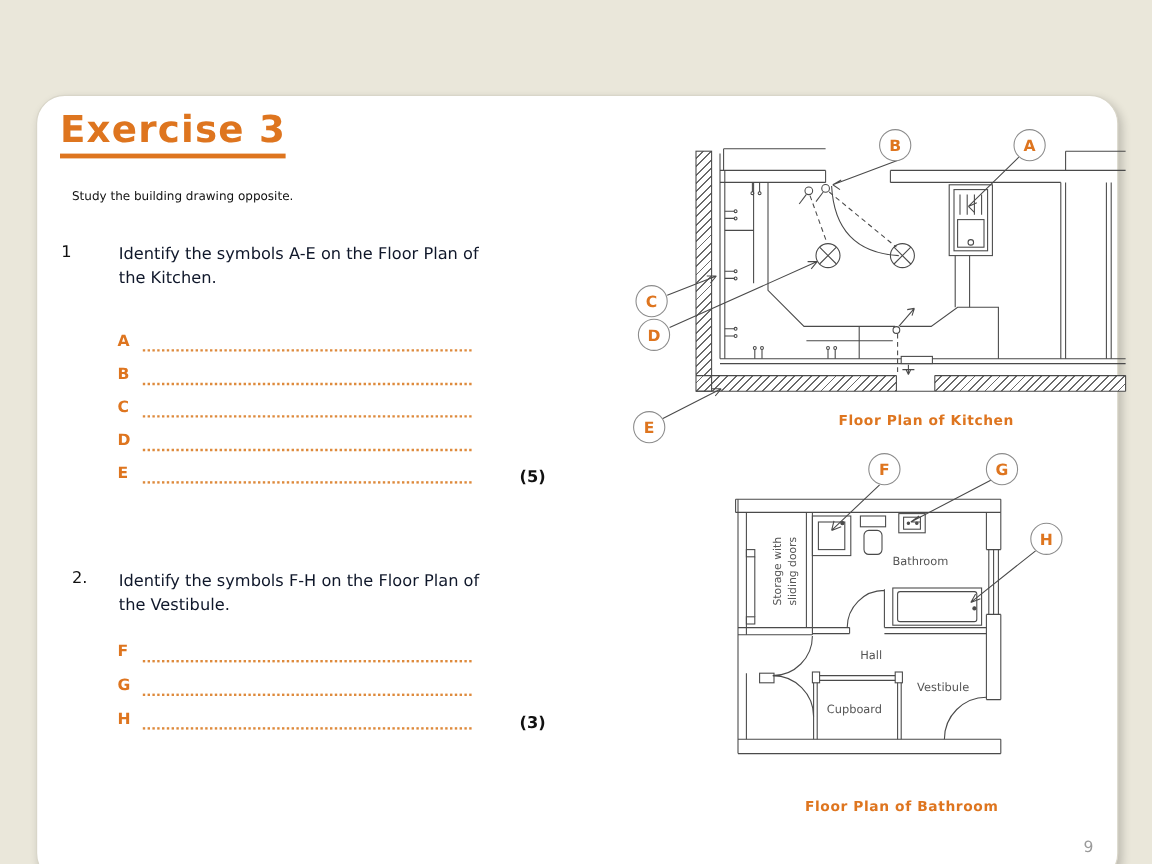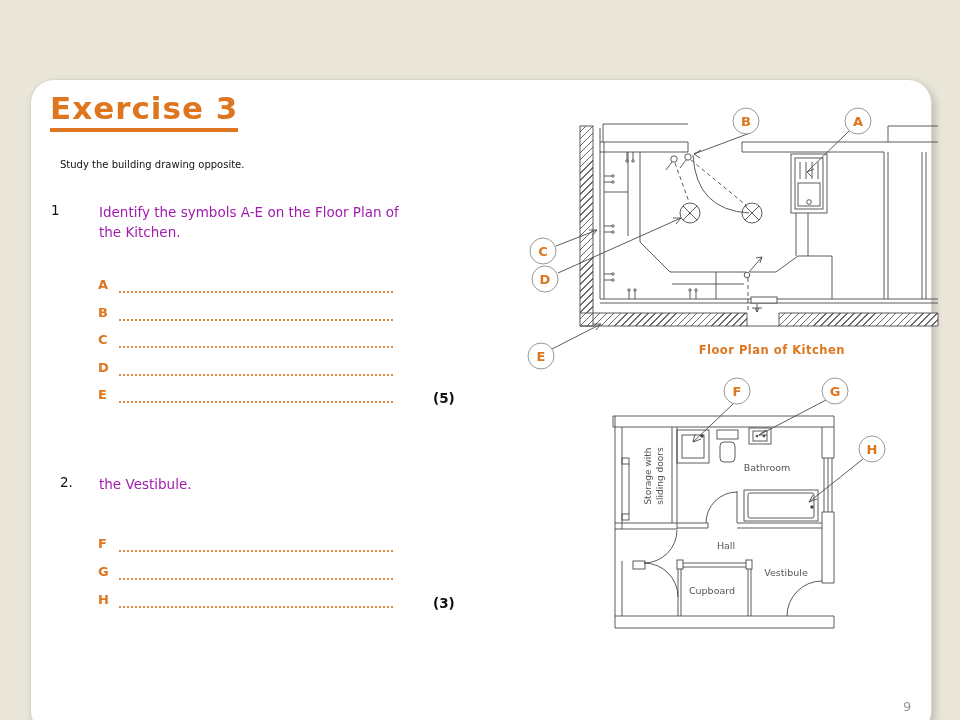--- a/index.html
+++ b/index.html
@@ -5,21 +5,21 @@
   html,body{margin:0;padding:0;background:#EAE7DA;}
   .stage{position:relative;width:960px;height:720px;background:#EAE7DA;overflow:hidden;
          font-family:"DejaVu Sans",sans-serif;margin-top:46px;}
   .card{position:absolute;left:30px;top:33px;width:900px;height:654px;background:#FFFFFF;
         border:1px solid #D9D6C9;border-radius:24px;box-shadow:3px 4px 8px rgba(0,0,0,0.20);}
   .page-title{position:absolute;left:50px;top:44px;font-size:31px;font-weight:bold;
         color:#DE751F;letter-spacing:1px;}
   .page-title span{display:inline-block;padding-bottom:2px;border-bottom:4px solid #DE751F;}
   .intro{position:absolute;left:60px;top:113px;font-size:10px;color:#111;}
   .q-num{position:absolute;font-size:13.5px;color:#111;}
-  .q-body{position:absolute;left:99px;width:340px;font-size:13.5px;line-height:20px;color:#a21caf;}
+  .q-body{position:absolute;left:99px;width:340px;font-size:13.5px;line-height:20px;color:#0f172a;}
   .ans-row{position:absolute;left:98px;width:300px;height:20px;}
   .ans-letter{position:absolute;left:0;top:0;font-size:13px;font-weight:bold;color:#DE751F;}
   .ans-dots{position:absolute;left:21px;top:12px;width:274px;height:2px;
         border-bottom:2px dotted #DE8A3C;}
   .marks{position:absolute;left:433px;font-size:13.5px;font-weight:bold;color:#111;}
   .hatch{position:absolute;background:repeating-linear-gradient(135deg,#FFFFFF 0 3.8px,#6A6A6A 3.8px 4.9px);}
   .plan-caption{position:absolute;width:200px;text-align:right;font-size:11.5px;font-weight:bold;
         color:#DE751F;letter-spacing:0.5px;}
   .page-number{position:absolute;left:903px;top:653px;font-size:13px;color:#9A9A9A;}
   svg.overlay{position:absolute;left:0;top:0;z-index:3;}
@@ -58,20 +58,21 @@
     <span class="ans-dots"></span>
     </div>
   <div class="ans-row z4" style="top:341px;">
     <span class="ans-letter">E</span>
     <span class="ans-dots"></span>
     </div>
   <div class="marks z4" style="top:344px;">(5)</div>
 
   <div class="q-num z4" style="left:60px;top:428px;">2.</div>
   <div class="q-body z4" style="top:428px;">
+    <div>Identify the symbols F-H  on the Floor Plan of</div>
     <div>the Vestibule.</div>
   </div>
 
   <div class="ans-row z4" style="top:490px;">
     <span class="ans-letter">F</span>
     <span class="ans-dots"></span>
     </div>
   <div class="ans-row z4" style="top:518px;">
     <span class="ans-letter">G</span>
     <span class="ans-dots"></span>
@@ -258,15 +259,16 @@
       <text x="543" y="210">C</text>
       <text x="545" y="238">D</text>
       <text x="541" y="315">E</text>
       <text x="737" y="350">F</text>
       <text x="835" y="350">G</text>
       <text x="872" y="408">H</text>
     </g>
   </svg>
 
   <div class="plan-caption z4" style="left:645px;top:297px;">Floor Plan of Kitchen</div>
+  <div class="plan-caption z4" style="left:632px;top:619px;">Floor Plan of Bathroom</div>
 
   <div class="page-number z4">9</div>
 </div>
 
 </body></html>

